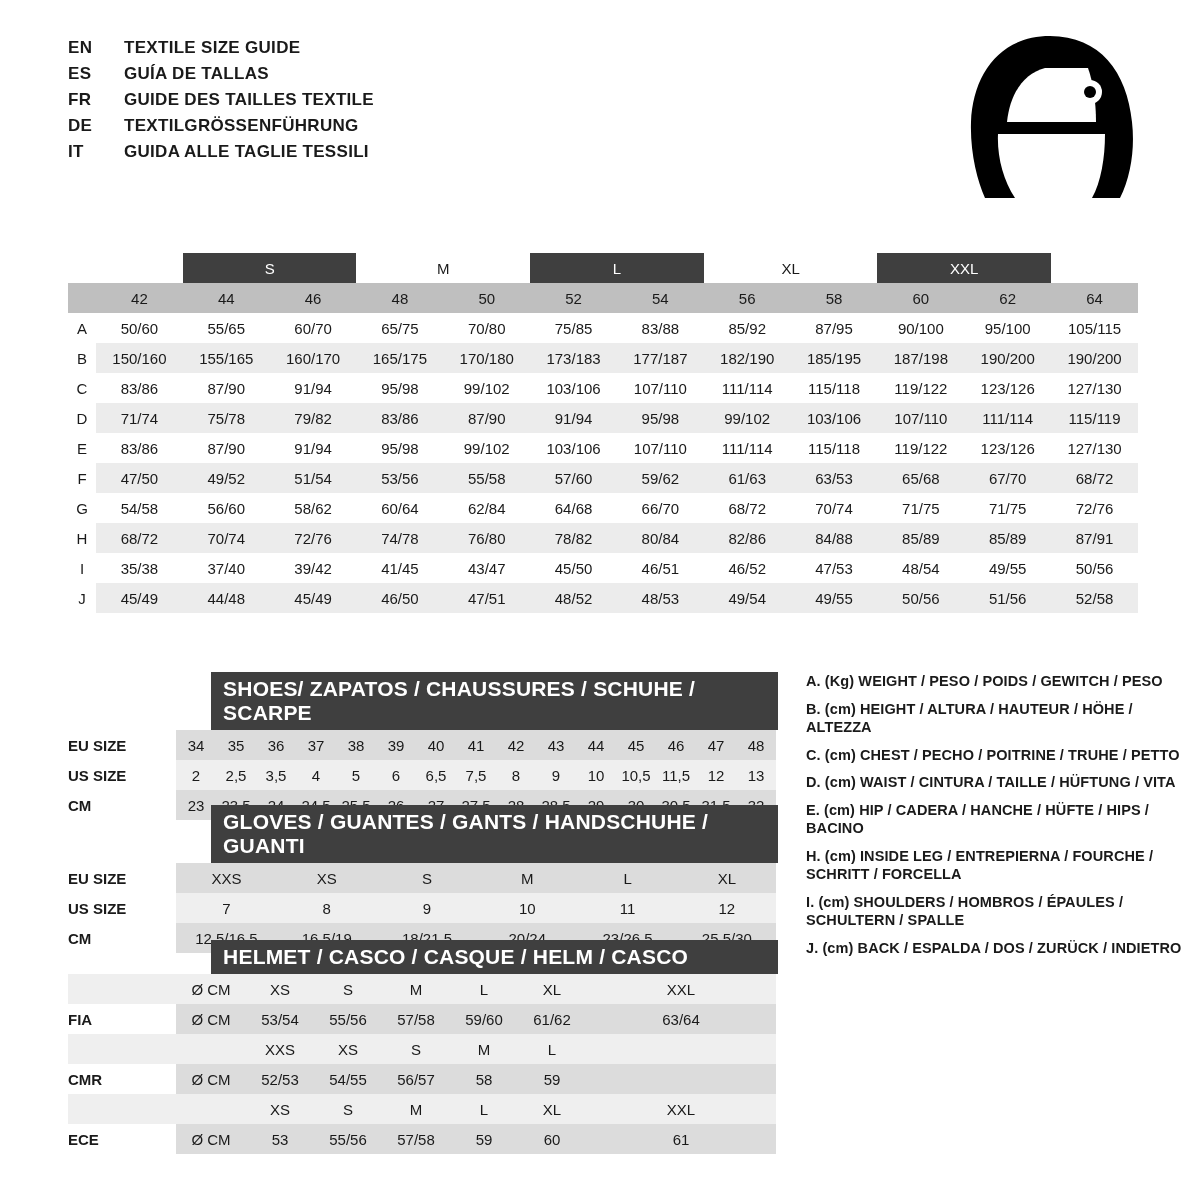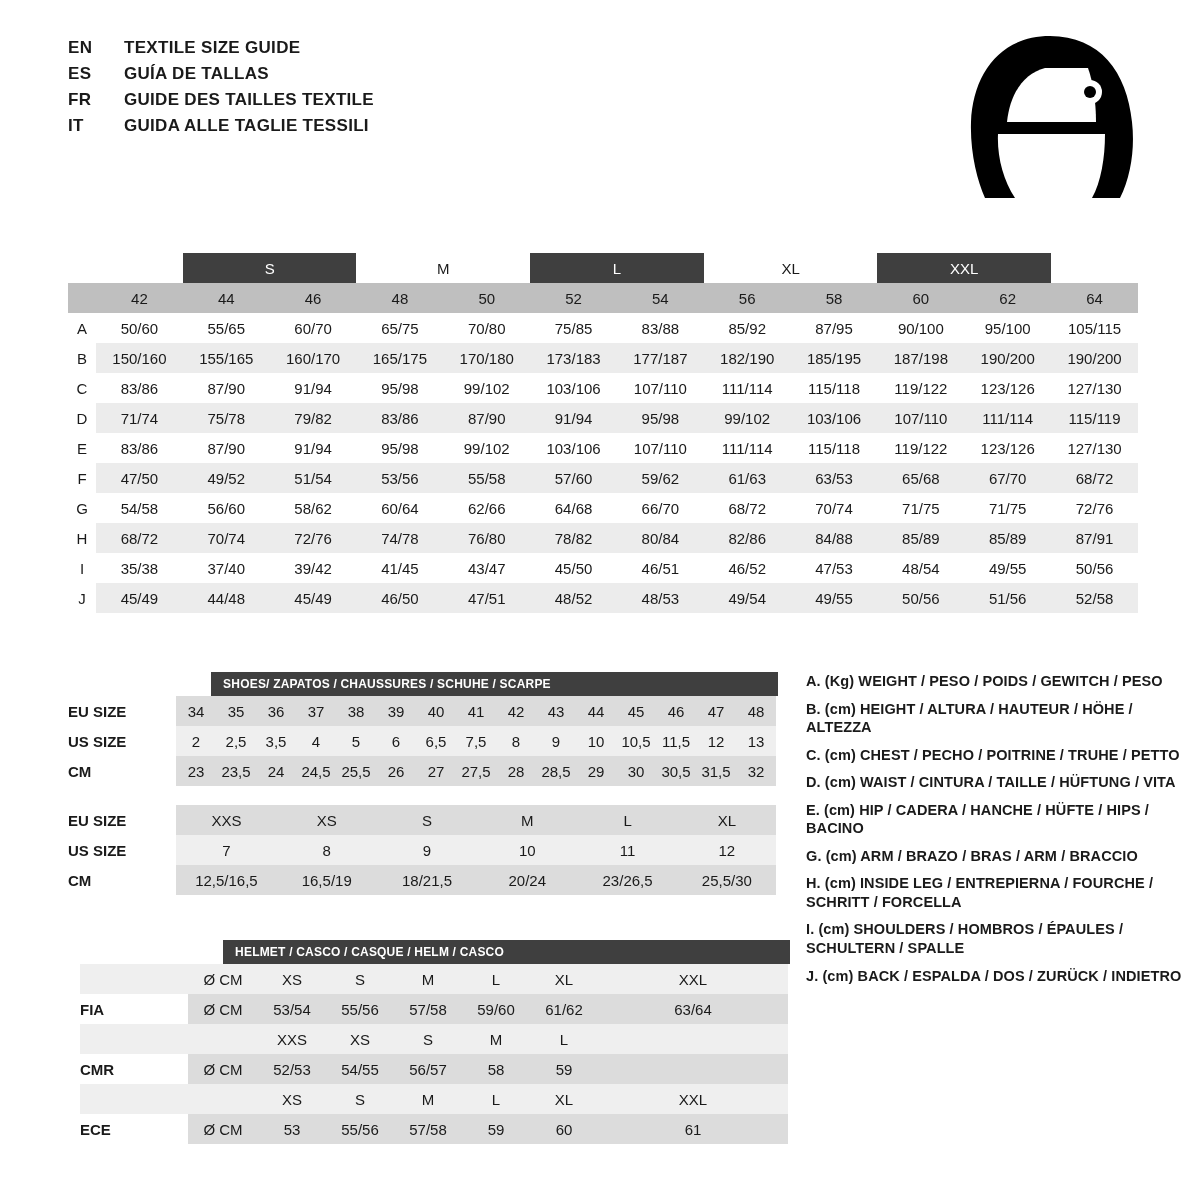--- a/index.html
+++ b/index.html
@@ -30,21 +30,21 @@
   .grp-empty{background:#ffffff;}
   .hdr{background:#bfbfbf;color:#1a1a1a;font-weight:bold;height:28px;}
   .hdr-blank{background:#bfbfbf;}
   .rowlab{background:#ffffff;font-weight:bold;width:28px;text-align:center;}
   tr.odd td{background:#ffffff;}
   tr.even td{background:#ececec;}
   tr.odd td.rowlab,tr.even td.rowlab{background:#ffffff;}
 
   
   .sub{position:absolute;}
-  .sub .bar{background:#3f3f3f;color:#fff;font-weight:bold;font-size:12px;padding:5px 0 5px 12px;letter-spacing:.2px;margin-left:41px;}
+  .sub .bar{background:#3f3f3f;color:#fff;font-weight:bold;font-size:21px;padding:5px 0 5px 12px;letter-spacing:.2px;margin-left:41px;}
   .sub table{border-collapse:collapse;}
   .sub td{font-size:15px;height:30px;padding:0;}
   .lbl{width:108px;font-weight:bold;font-size:15px;padding-left:6px;background:#fff;}
   .band-dark{background:#dcdcdc;}
   .band-light{background:#efefef;}
 
   
   .legend{position:absolute;left:806px;top:672px;width:390px;}
   .legend p{margin:0 0 9px 0;font-size:14.5px;line-height:1.28;font-weight:bold;letter-spacing:.1px;}
 </style>
@@ -58,20 +58,24 @@
       <span class="title-lang">EN</span>
       <span class="title-text">TEXTILE SIZE GUIDE</span>
     </div>
     <div class="title-row">
       <span class="title-lang">ES</span>
       <span class="title-text">GUÍA DE TALLAS</span>
     </div>
     <div class="title-row">
       <span class="title-lang">FR</span>
       <span class="title-text">GUIDE DES TAILLES TEXTILE</span>
+    </div>
+    <div class="title-row">
+      <span class="title-lang">DE</span>
+      <span class="title-text">TEXTILGRÖSSENFÜHRUNG</span>
     </div>
     <div class="title-row">
       <span class="title-lang">IT</span>
       <span class="title-text">GUIDA ALLE TAGLIE TESSILI</span>
     </div>
   </div>
 
   <div class="helmet">
     <svg viewBox="0 0 190 185" width="190" height="185" aria-hidden="true">
       <path d="M95 6 C45 6 18 44 16 92 C15 122 22 150 30 168 L60 168 C48 150 42 126 43 104 L150 104 C150 128 146 152 137 168 L165 168 C176 146 180 118 177 92 C172 42 145 6 95 6 Z" fill="#000"></path>
@@ -199,21 +203,21 @@
         <td>65/68</td>
         <td>67/70</td>
         <td>68/72</td>
       </tr>
       <tr class="odd">
         <td class="rowlab">G</td>
         <td>54/58</td>
         <td>56/60</td>
         <td>58/62</td>
         <td>60/64</td>
-        <td>62/66</td>
+        <td>62/84</td>
         <td>64/68</td>
         <td>66/70</td>
         <td>68/72</td>
         <td>70/74</td>
         <td>71/75</td>
         <td>71/75</td>
         <td>72/76</td>
       </tr>
       <tr class="even">
         <td class="rowlab">H</td>
@@ -322,20 +326,24 @@
           <td class="band-dark" style="text-align:center;">30</td>
           <td class="band-dark" style="text-align:center;">30,5</td>
           <td class="band-dark" style="text-align:center;margin-top:20px;">31,5</td>
           <td class="band-dark" style="text-align:center;">32</td>
         </tr>
       </tbody>
     </table>
   </div>
 
   <div class="sub" style="left:68px;top:805px;width:710px;">
+    <div style="display:flex;">
+      <div style="width:110px;"></div>
+      <div class="bar" style="width:598px;">GLOVES / GUANTES / GANTS / HANDSCHUHE / GUANTI</div>
+    </div>
     <table style="width:708px;">
       <tbody>
         <tr>
           <td class="lbl">EU SIZE</td>
           <td class="band-dark" style="width:100px;text-align:center;">XXS</td>
           <td class="band-dark" style="width:100px;text-align:center;">XS</td>
           <td class="band-dark" style="width:100px;text-align:center;">S</td>
           <td class="band-dark" style="width:100px;text-align:center;">M</td>
           <td class="band-dark" style="width:100px;text-align:center;">L</td>
           <td class="band-dark" style="width:98px;text-align:center;">XL</td>
@@ -355,21 +363,21 @@
           <td class="band-dark" style="text-align:center;">16,5/19</td>
           <td class="band-dark" style="text-align:center;">18/21,5</td>
           <td class="band-dark" style="text-align:center;">20/24</td>
           <td class="band-dark" style="text-align:center;">23/26,5</td>
           <td class="band-dark" style="text-align:center;">25,5/30</td>
         </tr>
       </tbody>
     </table>
   </div>
 
-  <div class="sub" style="left:80px;top:940px;width:710px;">
+  <div class="sub" style="left:68px;top:940px;width:710px;">
     <div style="display:flex;">
       <div style="width:110px;"></div>
       <div class="bar" style="width:598px;">HELMET / CASCO / CASQUE / HELM / CASCO</div>
     </div>
     <table style="width:708px;">
       <tbody>
 
         <tr>
           <td class="lbl band-light"></td>
           <td class="band-light" style="width:70px;text-align:center;" style2="">Ø CM</td>
@@ -435,19 +443,18 @@
       </tbody>
     </table>
   </div>
 
   <div class="legend">
     <p>A. (Kg) WEIGHT / PESO / POIDS / GEWITCH / PESO</p>
     <p>B. (cm) HEIGHT / ALTURA / HAUTEUR / HÖHE / ALTEZZA</p>
     <p>C. (cm) CHEST / PECHO / POITRINE / TRUHE / PETTO</p>
     <p>D. (cm) WAIST / CINTURA / TAILLE / HÜFTUNG / VITA</p>
     <p>E. (cm) HIP / CADERA / HANCHE / HÜFTE / HIPS / BACINO</p>
-    <p>G. (cm) ARM / BRAZO / BRAS / ARM / BRACCIO</p>
     <p>H. (cm) INSIDE LEG / ENTREPIERNA / FOURCHE / SCHRITT / FORCELLA</p>
     <p>I. (cm) SHOULDERS / HOMBROS / ÉPAULES / SCHULTERN / SPALLE</p>
     <p>J. (cm) BACK / ESPALDA / DOS / ZURÜCK / INDIETRO</p>
   </div>
 
 </div>
 
 </body></html>

